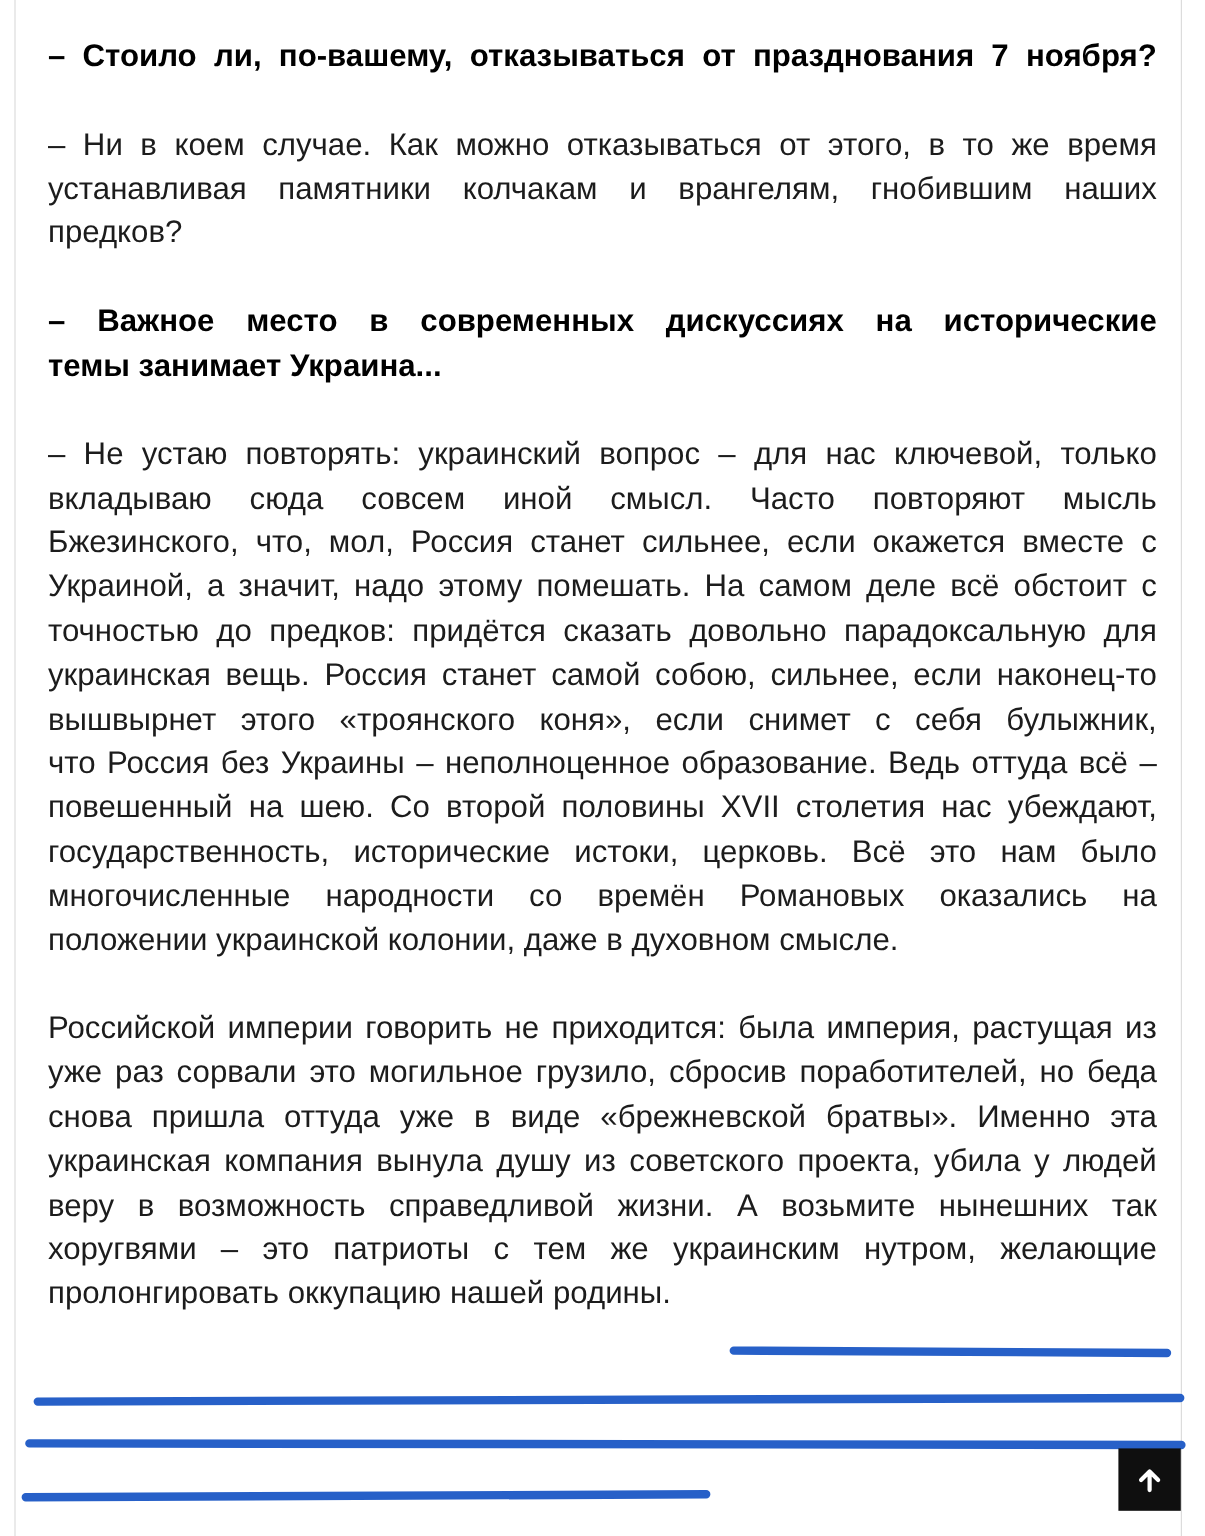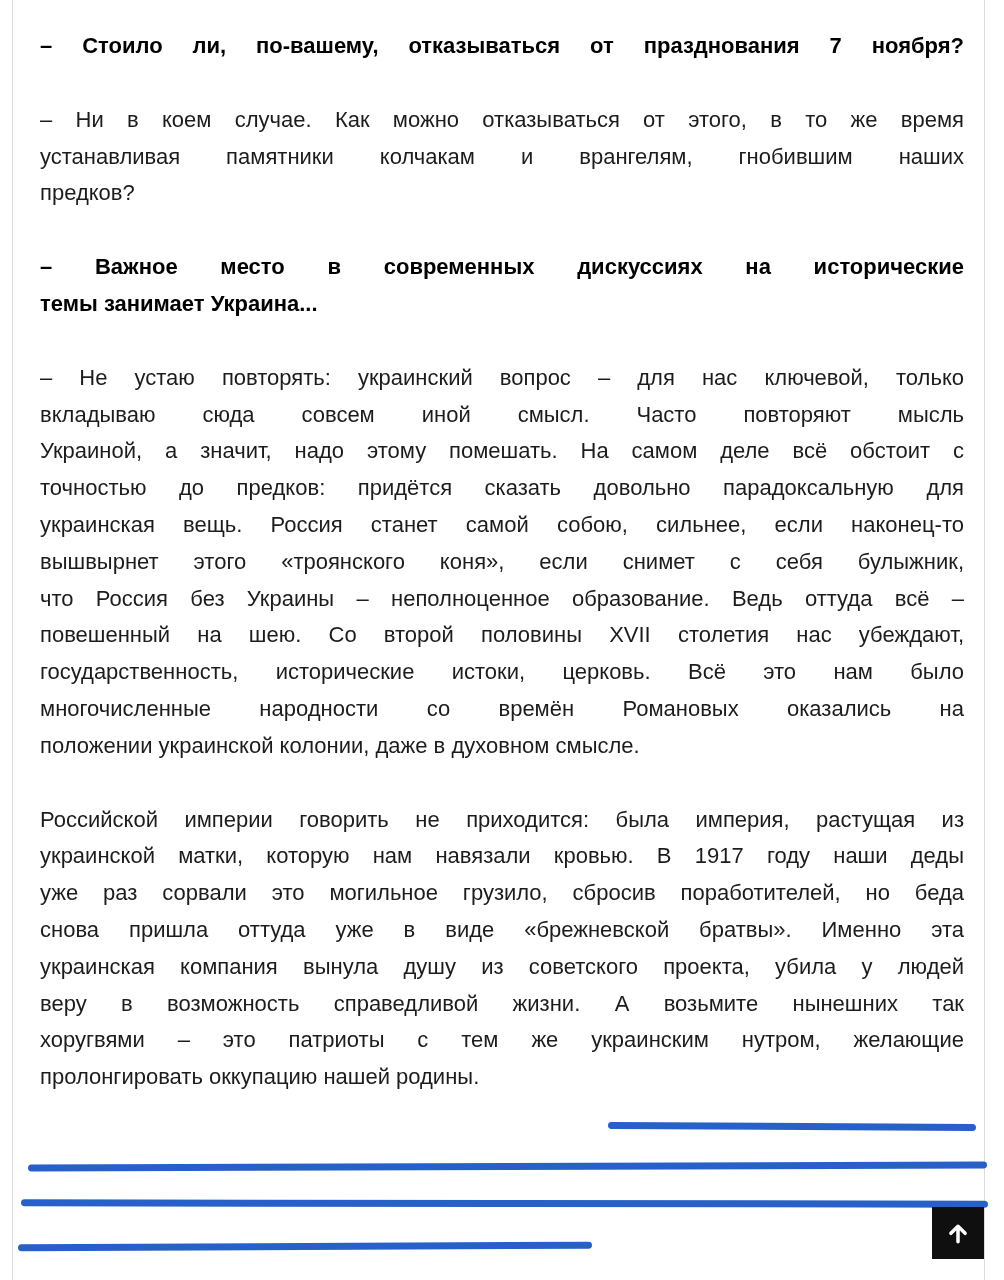--- a/index.html
+++ b/index.html
@@ -19,21 +19,21 @@
     overflow:hidden;
     font-family:"Liberation Sans","DejaVu Sans",sans-serif;
     color:var(--text);
   }
   .content{
     position:absolute;
     top:0; bottom:0; left:12px; right:19px;
     border-left:1px solid var(--border);
     border-right:1px solid var(--border);
     padding:28px 20px 0 27px;
-    font-size:22px;
+    font-size:26px;
     line-height:36.8px;
     box-sizing:border-box;
   }
   .block{margin:0 0 37px 0;}
   .block.q{font-weight:700;color:var(--heading);}
   .line{
     text-align:justify;
     text-align-last:justify;
     white-space:normal;
   }
@@ -78,33 +78,33 @@
         <div class="line">устанавливая памятники колчакам и врангелям, гнобившим наших</div>
         <div class="line last">предков?</div>
       </div>
       <div class="block q">
         <div class="line">– Важное место в современных дискуссиях на исторические</div>
         <div class="line last">темы занимает Украина...</div>
       </div>
       <div class="block">
         <div class="line">– Не устаю повторять: украинский вопрос – для нас ключевой, только</div>
         <div class="line">вкладываю сюда совсем иной смысл. Часто повторяют мысль</div>
+        <div class="line">Бжезинского, что, мол, Россия станет сильнее, если окажется вместе с</div>
         <div class="line">Украиной, а значит, надо этому помешать. На самом деле всё обстоит с</div>
         <div class="line">точностью до предков: придётся сказать довольно парадоксальную для</div>
         <div class="line">украинская вещь. Россия станет самой собою, сильнее, если наконец-то</div>
         <div class="line">вышвырнет этого «троянского коня», если снимет с себя булыжник,</div>
         <div class="line">что Россия без Украины – неполноценное образование. Ведь оттуда всё –</div>
         <div class="line">повешенный на шею. Со второй половины XVII столетия нас убеждают,</div>
         <div class="line">государственность, исторические истоки, церковь. Всё это нам было</div>
         <div class="line">многочисленные народности со времён Романовых оказались на</div>
         <div class="line last">положении украинской колонии, даже в духовном смысле.</div>
       </div>
       <div class="block">
         <div class="line">Российской империи говорить не приходится: была империя, растущая из</div>
-        <div class="line">украинской матки, которую нам навязали кровью. В 1917 году наши деды</div>
         <div class="line">уже раз сорвали это могильное грузило, сбросив поработителей, но беда</div>
         <div class="line">снова пришла оттуда уже в виде «брежневской братвы». Именно эта</div>
         <div class="line">украинская компания вынула душу из советского проекта, убила у людей</div>
         <div class="line">веру в возможность справедливой жизни. А возьмите нынешних так</div>
         <div class="line">хоругвями – это патриоты с тем же украинским нутром, желающие</div>
         <div class="line last">пролонгировать оккупацию нашей родины.</div>
       </div>
     </div>
 
   <div class="stroke s1"></div>

